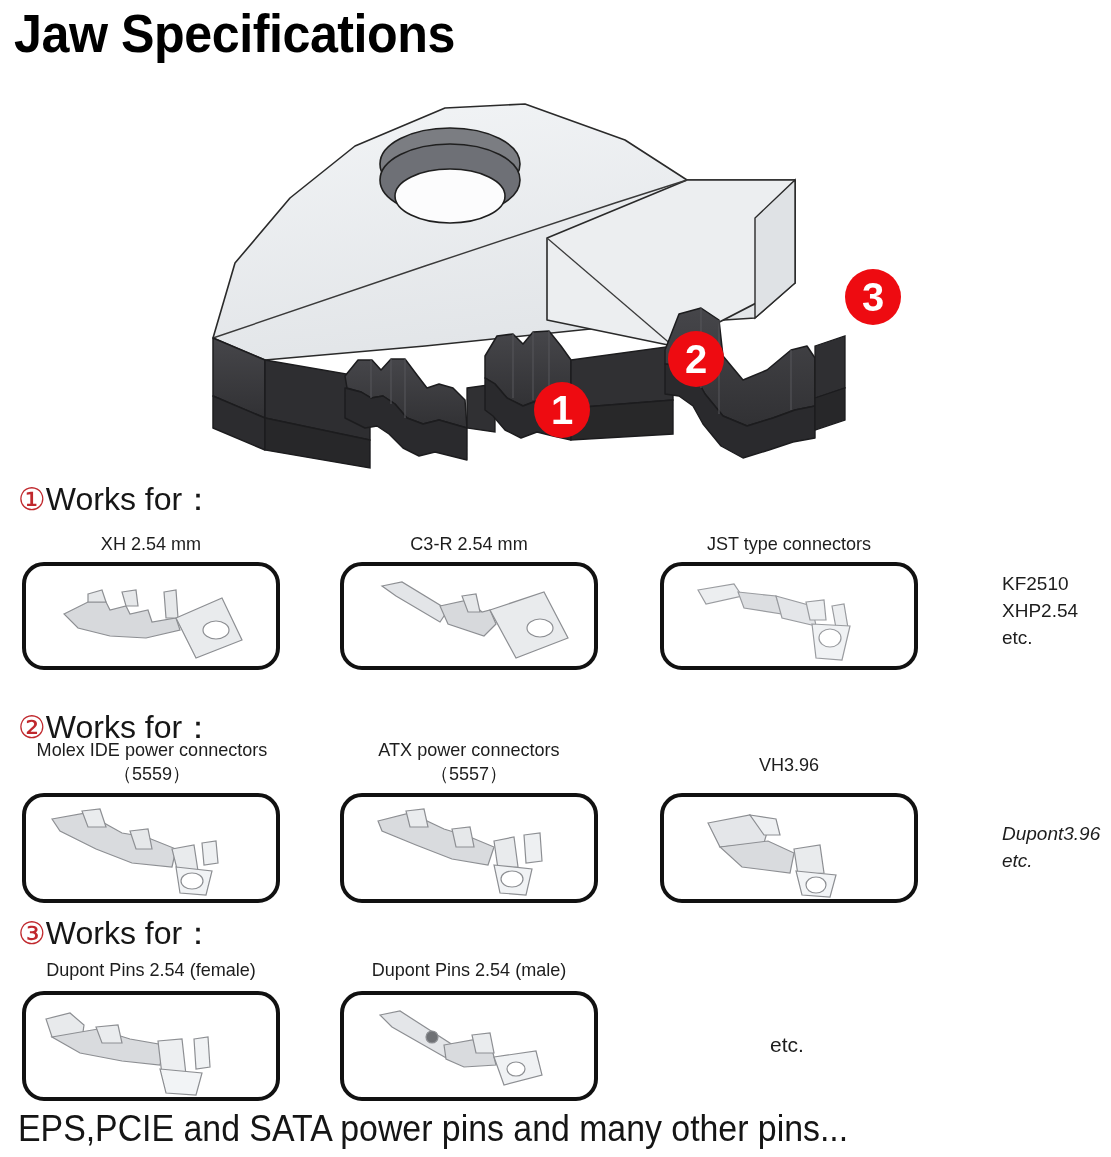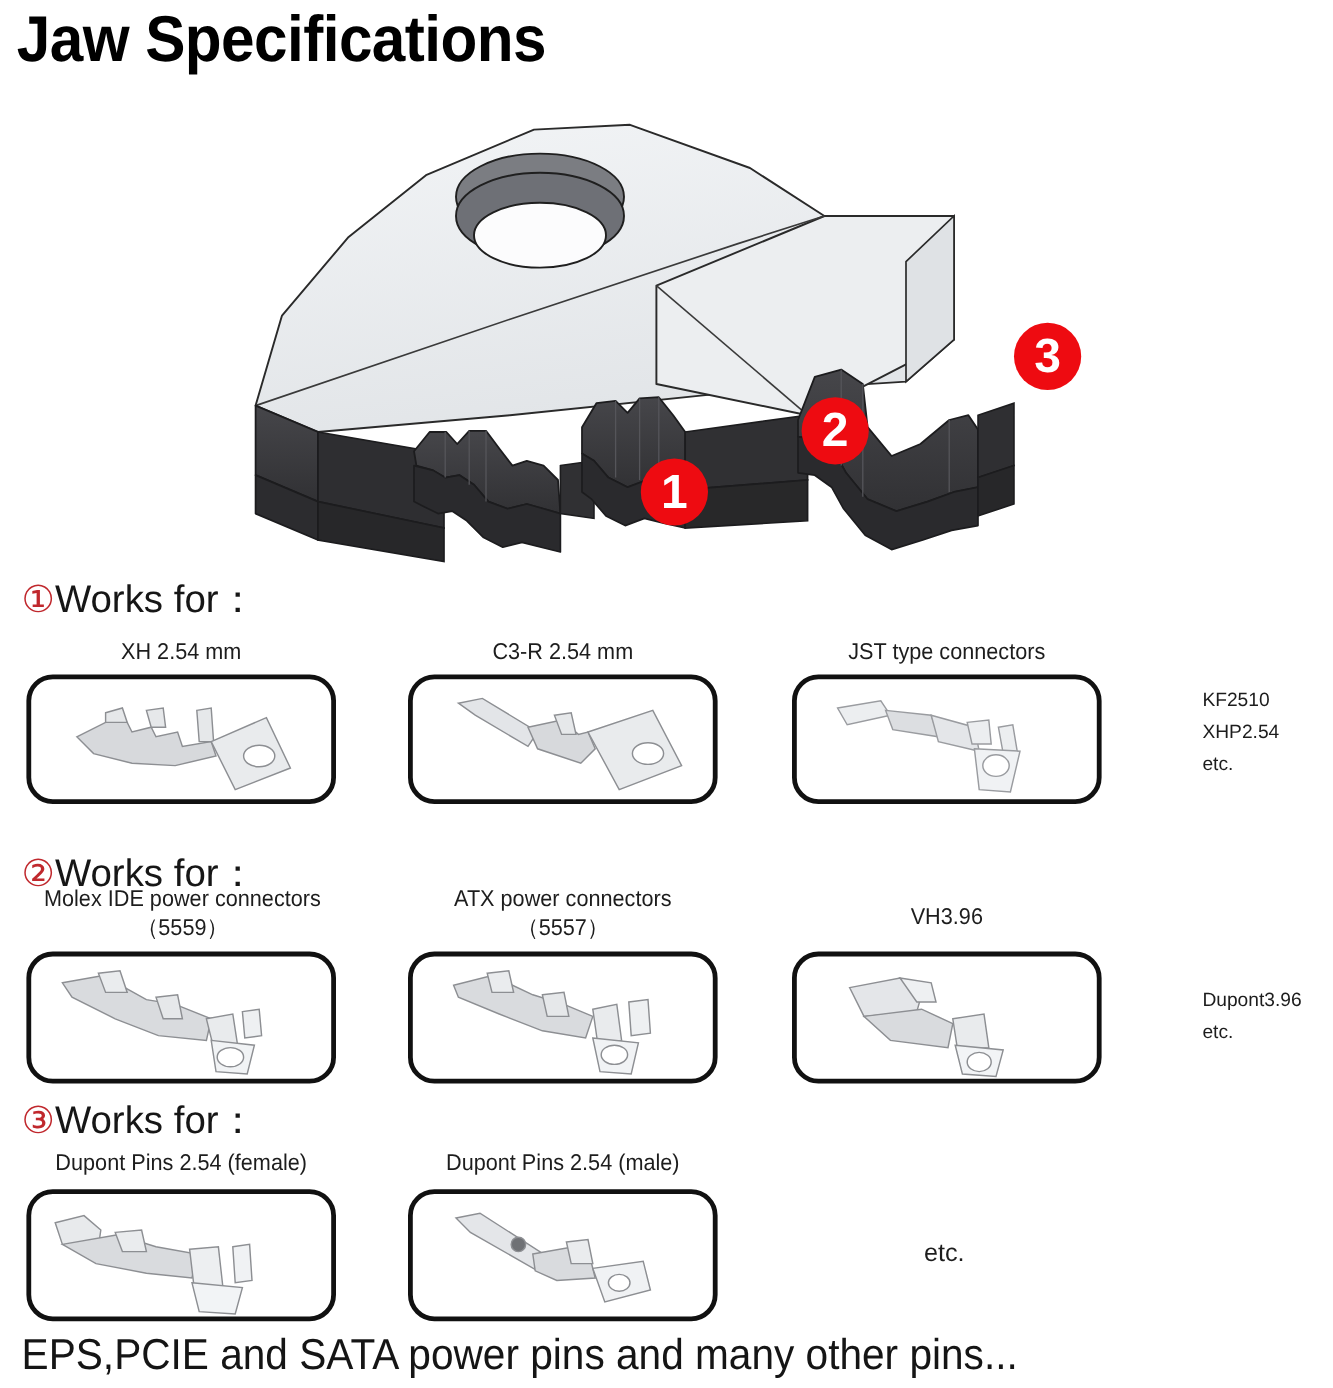--- a/index.html
+++ b/index.html
@@ -91,21 +91,21 @@
     border: 4px solid #111111;
     border-radius: 22px;
     background: #ffffff;
     box-sizing: border-box;
     overflow: hidden;
   }
   .photo-box svg { display: block; }
 
   .side-note {
     position: absolute;
-    font-size: 16px;
+    font-size: 19px;
     line-height: 27px;
     color: #1d1d1d;
     white-space: pre-line;
     font-family: "Liberation Sans", sans-serif;
   }
   .etc-center {
     position: absolute;
     font-size: 21px;
     color: #1d1d1d;
     font-family: "Liberation Sans", sans-serif;
@@ -291,21 +291,21 @@
       <path d="M44 26 L86 18 L104 32 L100 46 L56 50 Z" fill="#e4e6e9"></path>
       <path d="M56 50 L104 44 L130 56 L126 76 L78 70 Z"></path>
       <path d="M86 18 L112 22 L116 38 L100 38 Z" fill="#eef0f2"></path>
       <path d="M130 52 L156 48 L160 76 L134 78 Z" fill="#e9ebed"></path>
       <path d="M132 74 L172 78 L166 100 L138 98 Z" fill="#f2f4f6"></path>
       <ellipse cx="152" cy="88" rx="10" ry="8" fill="#ffffff"></ellipse>
     </g>
   </svg>
 </div>
 
-<div class="side-note" style="left:1002px; top:820px;">Dupont3.96
+<div class="side-note" style="left:1002px; top:820px;font-style:italic;">Dupont3.96
 etc.</div>
 
 <div class="section-head head-3">
   <span class="circ-num">③</span><span>Works for：</span>
 </div>
 
 <div class="item-label" style="left:18px; top:958px; width:266px;">Dupont Pins 2.54 (female)</div>
 <div class="photo-box" style="left:22px; top:991px; width:258px; height:110px;">
   <svg width="250" height="102" viewBox="0 0 250 102">
     <g stroke="#8d8f93" stroke-width="1.2" fill="#d9dbde">

